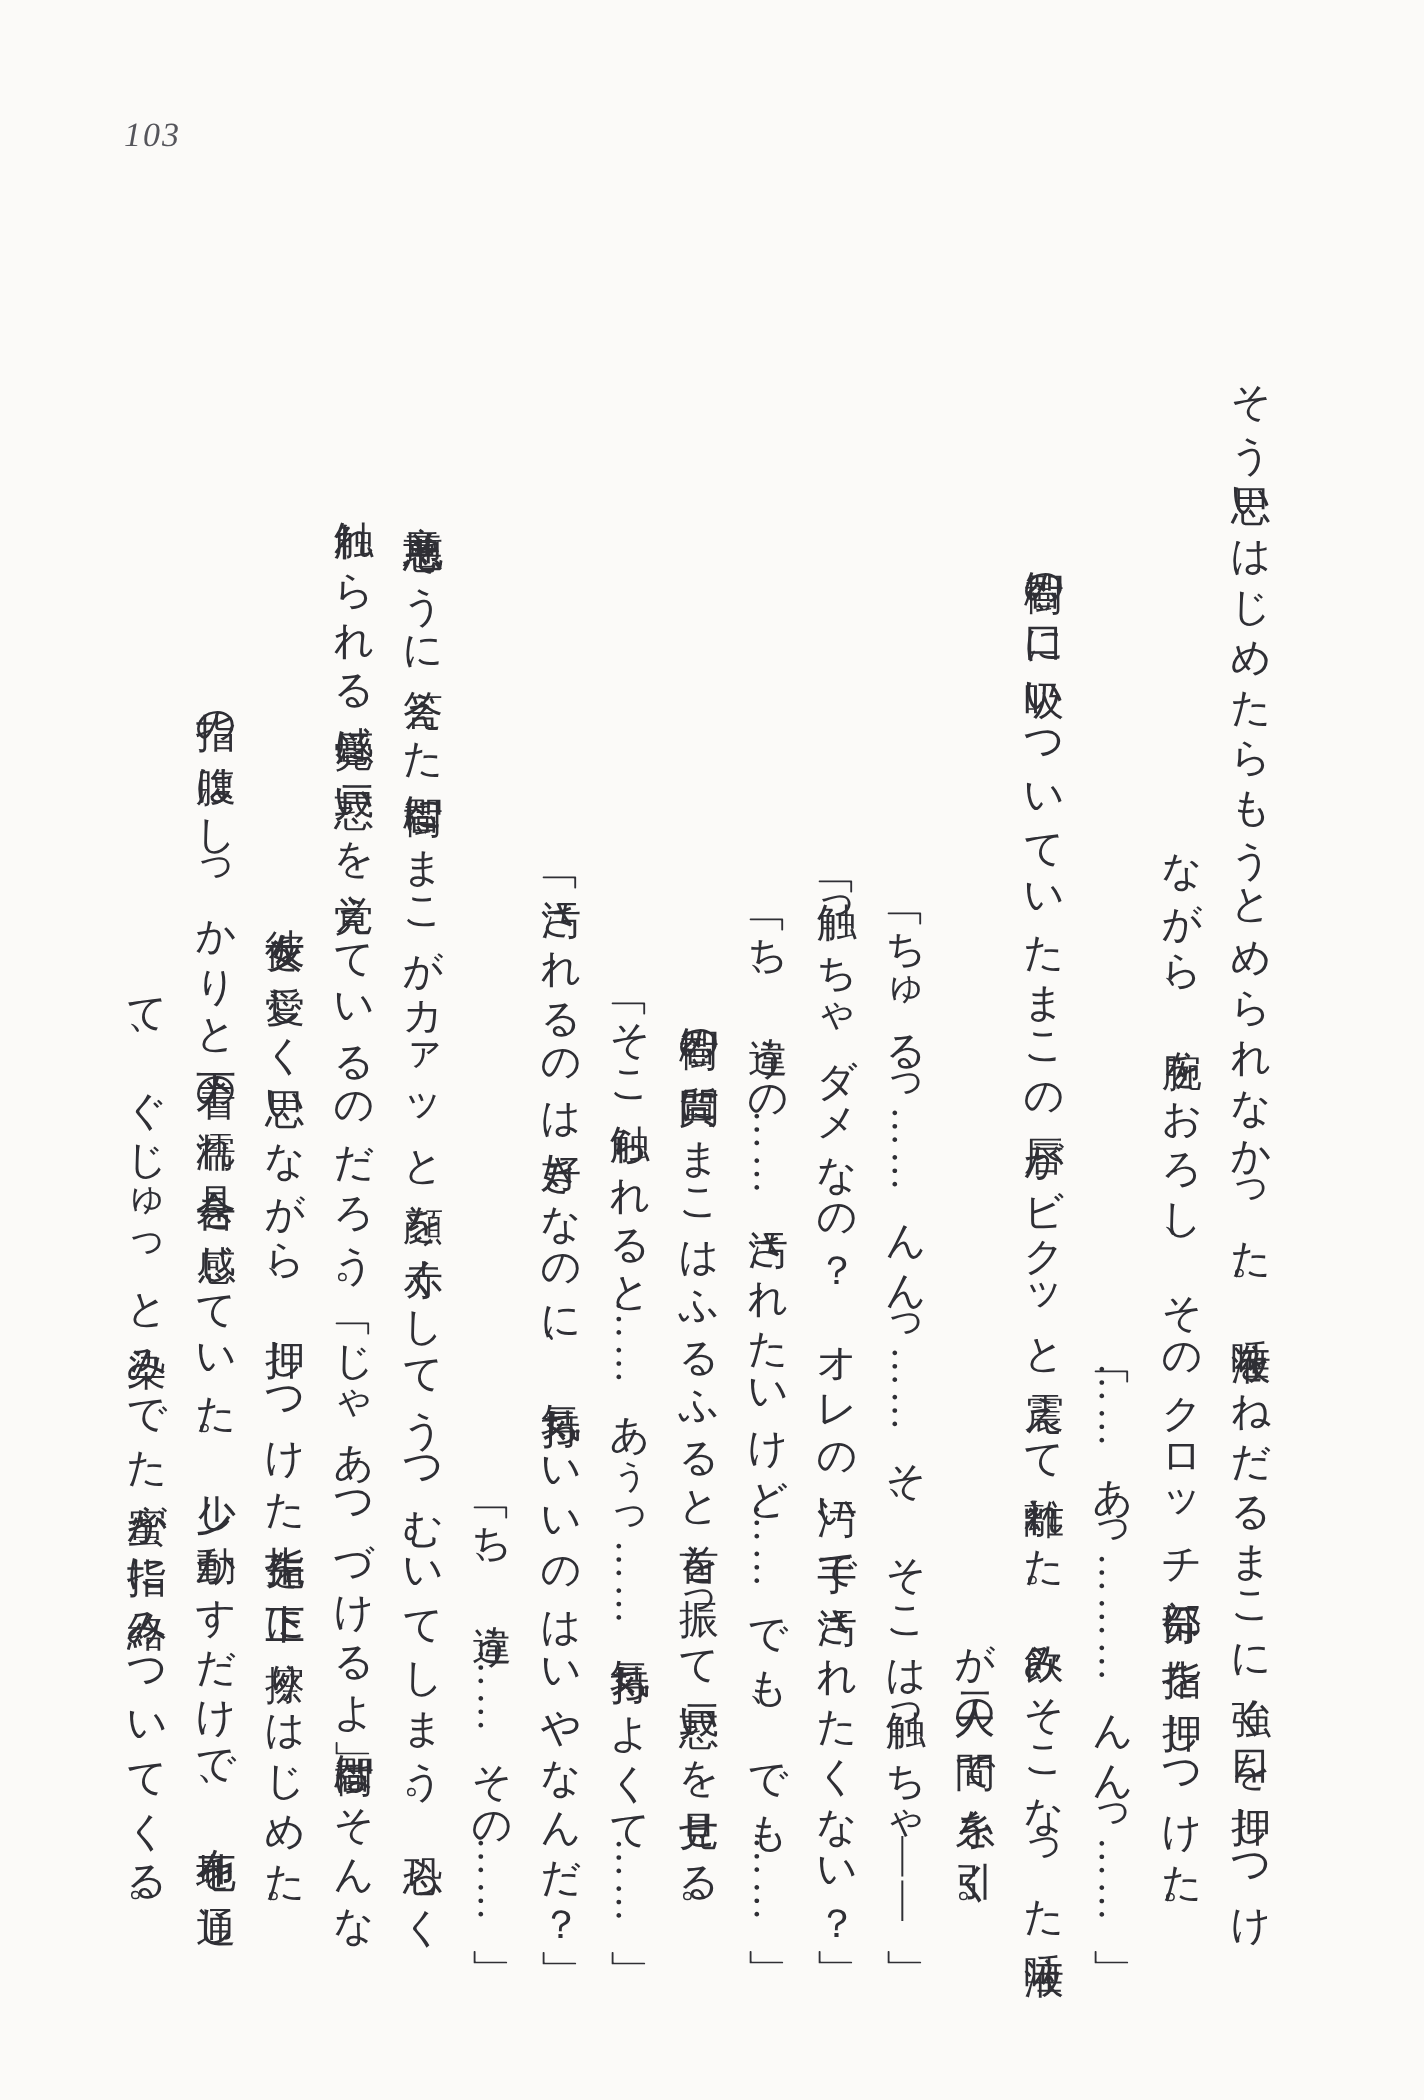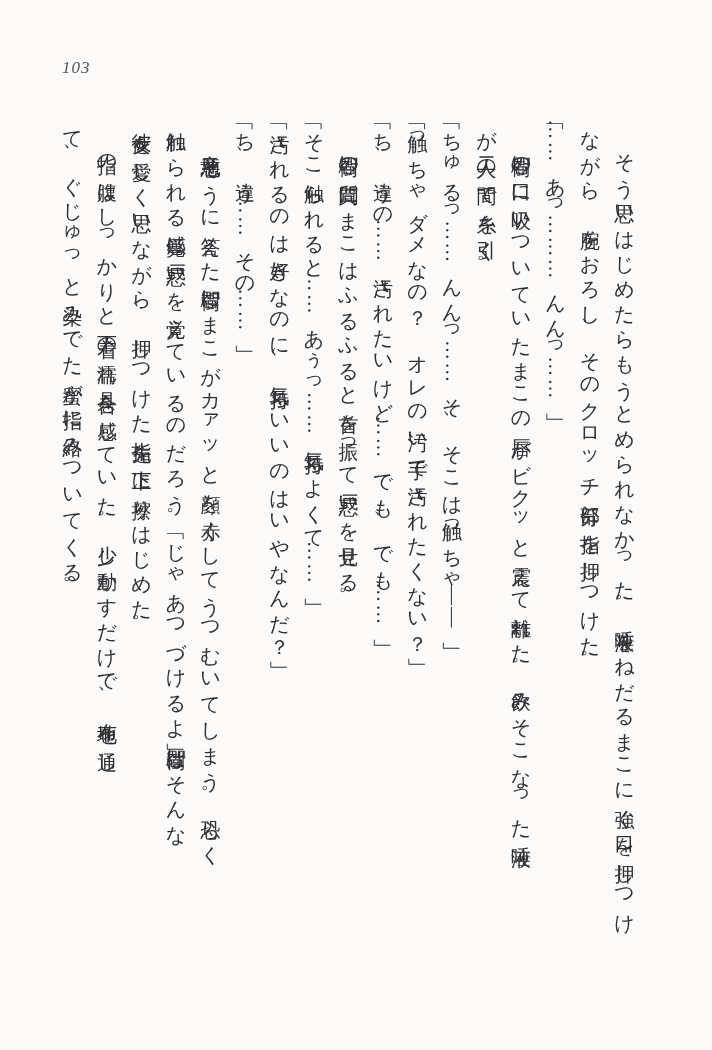--- a/index.html
+++ b/index.html
@@ -11,20 +11,21 @@
     height: 1050px;
     background: #ffffff;
     font-family: "Liberation Serif", "DejaVu Serif", serif;
   }
   .page {
     position: relative;
     width: 712px;
     height: 1050px;
     background: var(--background, #fbfaf8);
     overflow: hidden;
+    text-align: right;
   }
   .page-number {
     position: absolute;
     left: 62px;
     top: 58px;
     font-size: 17px;
     font-style: italic;
     letter-spacing: 1px;
     color: var(--page-number, #55555b);
   }

